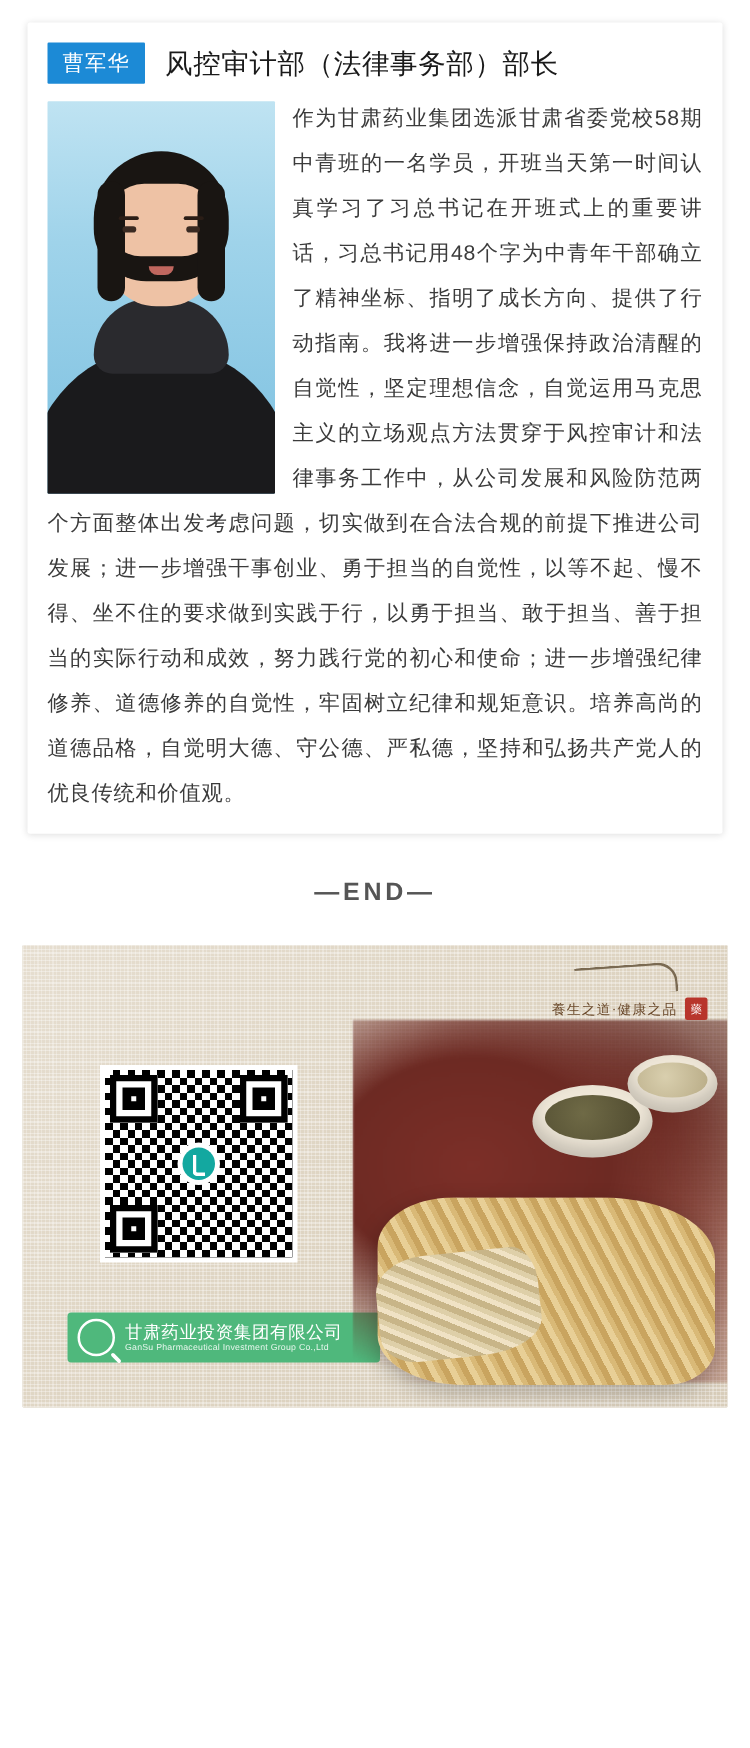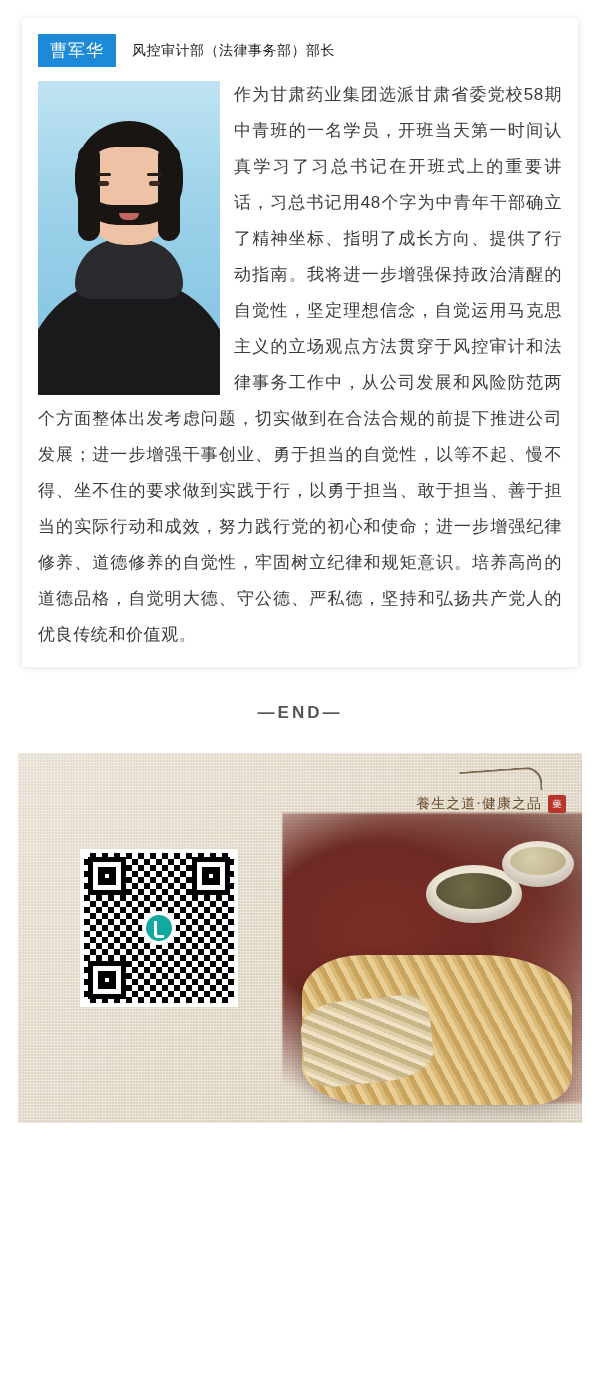--- a/index.html
+++ b/index.html
@@ -45,21 +45,21 @@
     font-size: 17px;
     line-height: 1;
     padding: 8px 12px;
     letter-spacing: 1px;
     white-space: nowrap;
     border-radius: 1px;
     font-weight: normal;
   }
   .position-title {
     margin-left: 16px;
-    font-size: 14px;
+    font-size: 22px;
     color: #1a1a1a;
     letter-spacing: 0.5px;
     white-space: nowrap;
     font-weight: normal;
   }
 
   
   .body-wrap {
     padding: 0 16px 0 16px;
     overflow: hidden;
@@ -189,21 +189,21 @@
     letter-spacing: 0.6px;
     word-break: break-all;
   }
 
   
   .end-block {
     text-align: center;
     padding: 36px 0 30px 0;
   }
   .end-text {
-    font-size: 17px;
+    font-size: 20px;
     color: #555555;
     letter-spacing: 3px;
     font-weight: bold;
   }
 
   
   .promo {
     position: relative;
     margin: 0 18px;
     height: 370px;
@@ -401,21 +401,21 @@
   }
   .promo-tagline {
     position: absolute;
     right: 16px;
     top: 42px;
     display: flex;
     align-items: center;
     gap: 6px;
   }
   .promo-tagline .tg-text {
-    font-size: 14px;
+    font-size: 11px;
     color: #6b4a2c;
     letter-spacing: 1px;
     font-family: "Liberation Serif", serif;
   }
   .promo-tagline .seal {
     width: 18px;
     height: 18px;
     background: #b8352c;
     color: #fff;
     font-size: 9px;
@@ -495,20 +495,27 @@
       <div class="qr">
         <div class="finder f-tl"></div>
         <div class="finder f-tr"></div>
         <div class="finder f-bl"></div>
         <div class="qr-logo">
           <div class="inner"></div>
         </div>
       </div>
     </div>
 
+    <div class="company-pill">
+      <div class="magnifier"></div>
+      <div class="lines">
+        <span class="cn">甘肃药业投资集团有限公司</span>
+        <span class="en">GanSu Pharmaceutical Investment Group Co.,Ltd</span>
+      </div>
+    </div>
 
     <div class="herb-photo">
       <div class="splash"></div>
       <div class="bowl bowl-1"></div>
       <div class="bowl bowl-2"></div>
       <div class="pile"></div>
       <div class="roots"></div>
     </div>
 
     <div class="promo-tagline">

